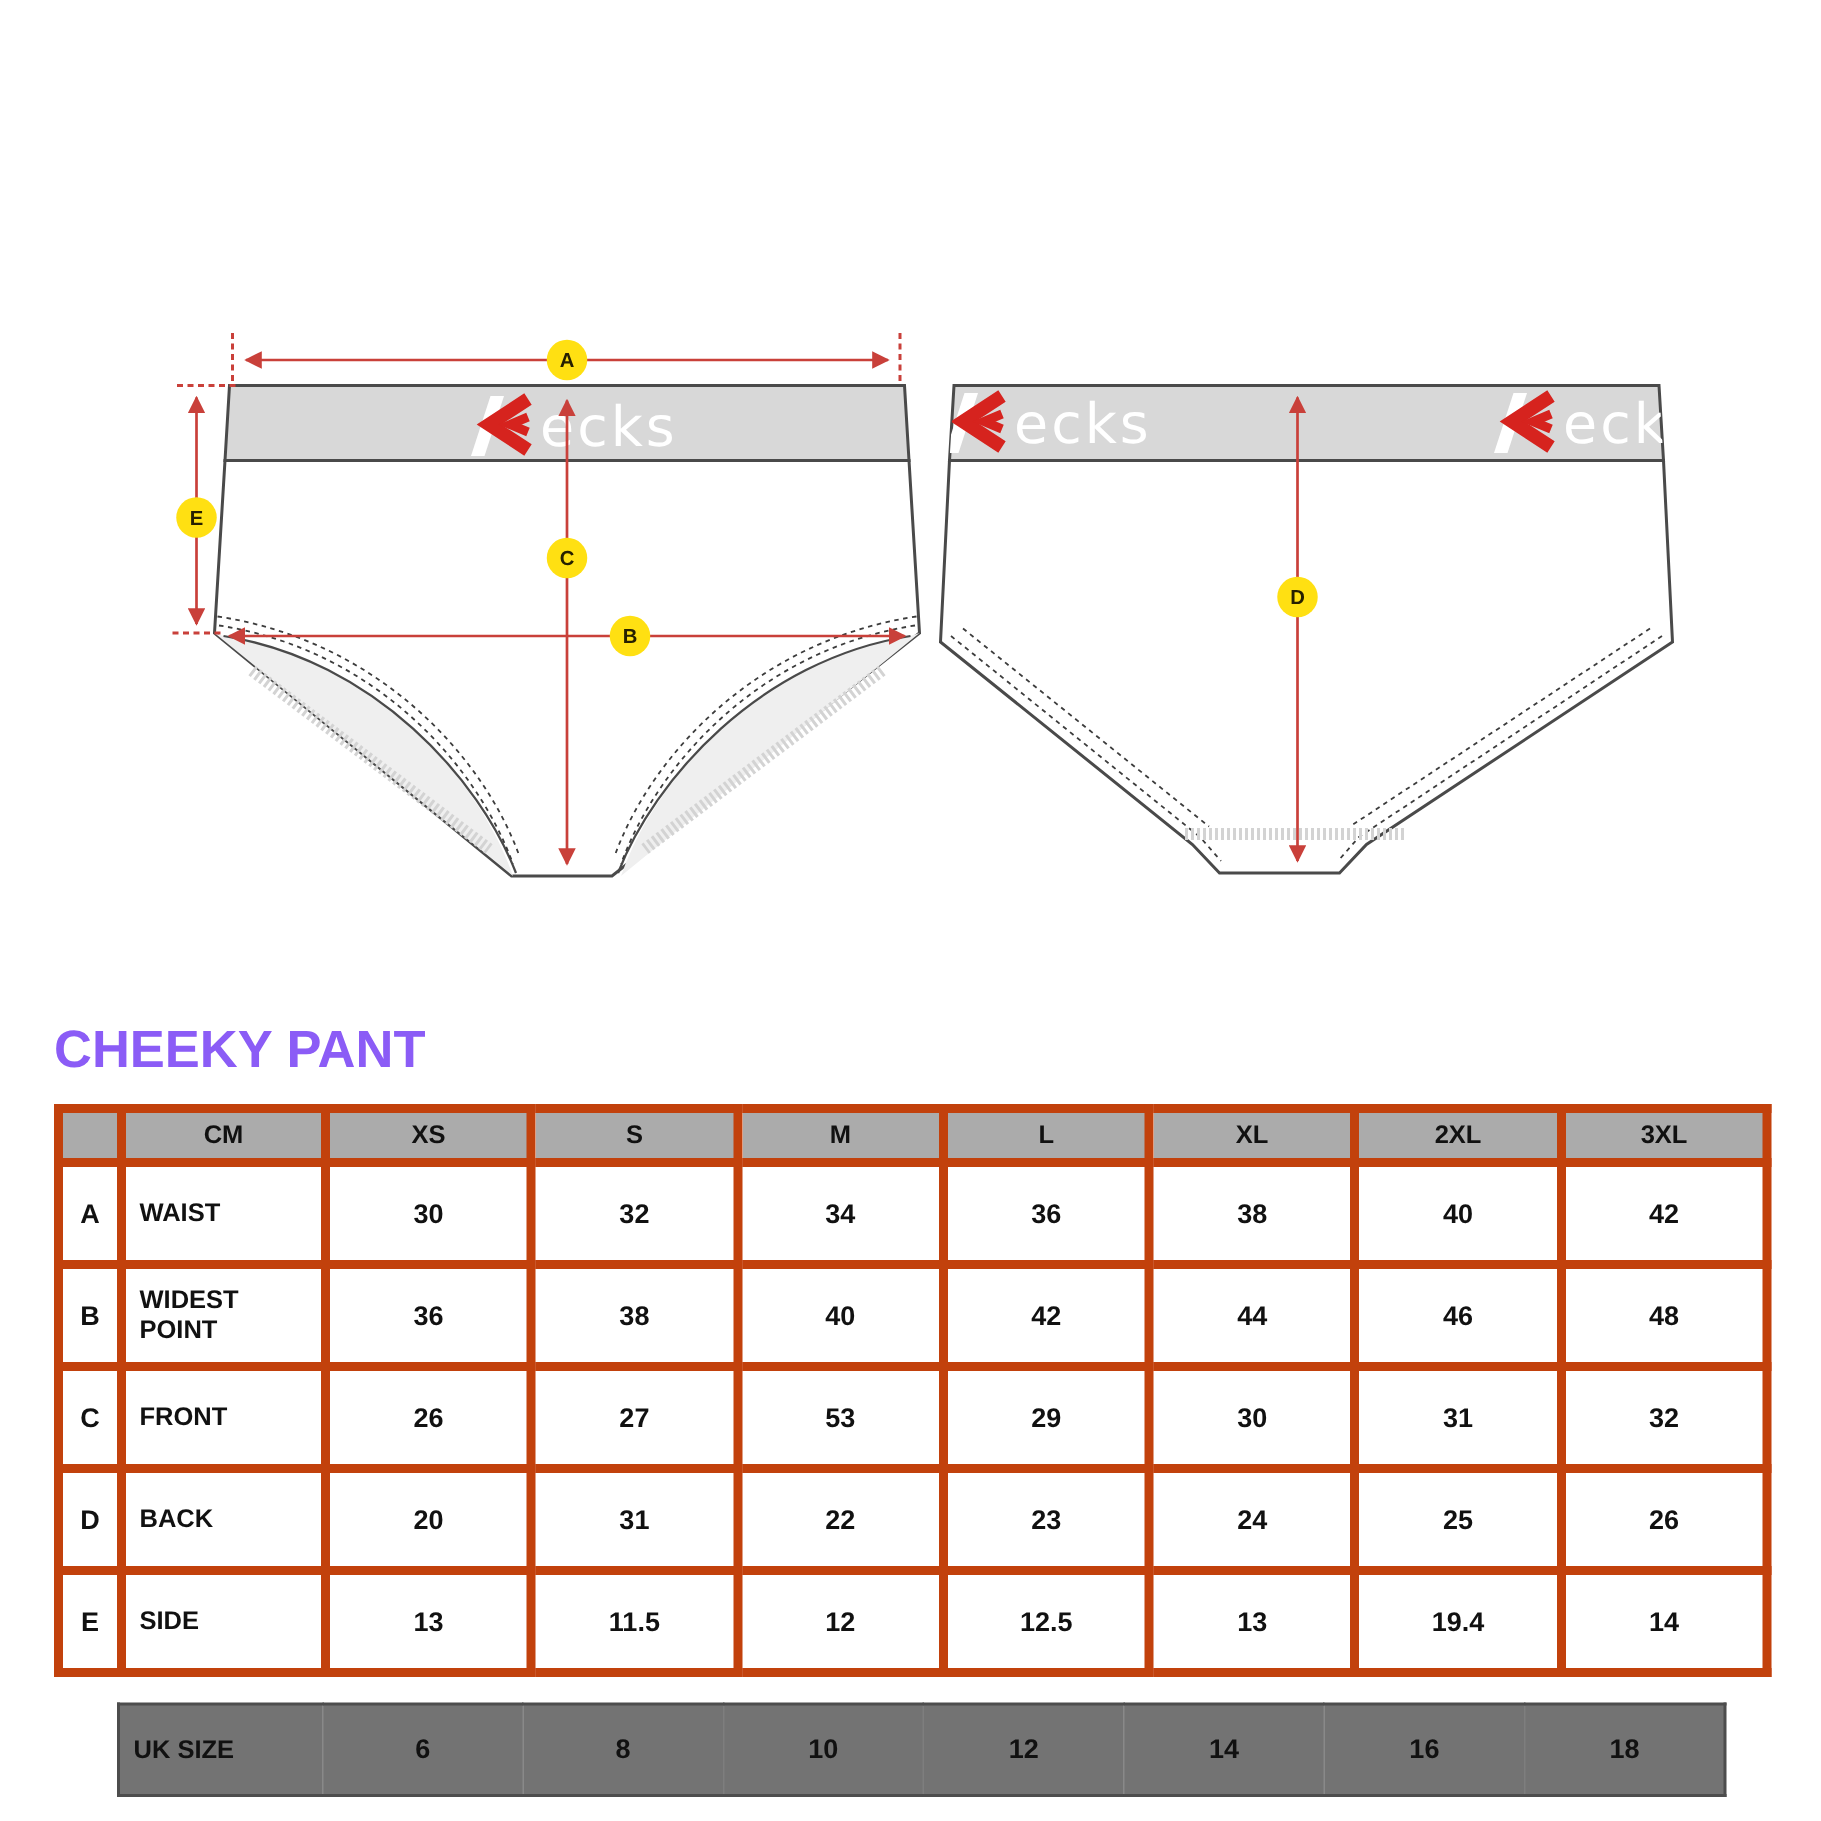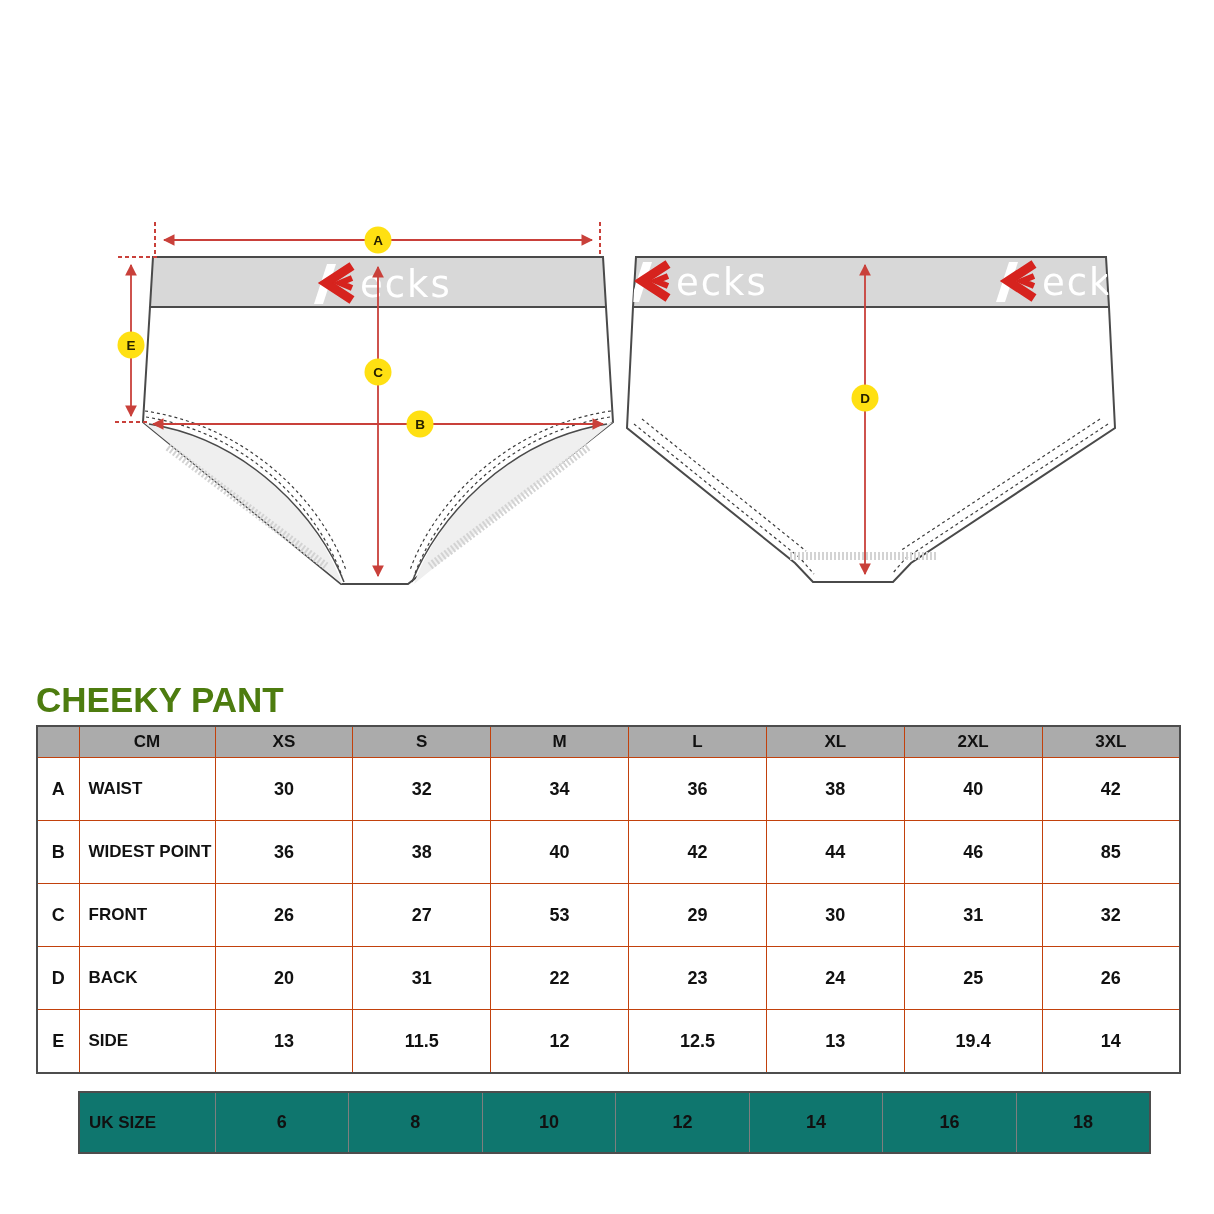--- a/index.html
+++ b/index.html
@@ -25,36 +25,36 @@
   }
   .logo-white{fill:#ffffff;}
   .logo-red-stroke{fill:none;stroke:var(--logo-red);}
   .logo-text{
     fill:#ffffff;font-family:"DejaVu Sans",sans-serif;
     font-size:37px;letter-spacing:2px;
   }
   
   .content{position:absolute;left:36px;top:680px;width:1150px;}
   .page-title{
-    margin:0 0 5px 0;font-size:35px;font-weight:900;color:#4d7c0f;
+    margin:0 0 16px 0;font-size:35px;font-weight:900;color:#8b5cf6;
     letter-spacing:0;
   }
   table{border-collapse:collapse;table-layout:fixed;}
   .main{width:1145px;border:2px solid #4d4d4d;}
   .main th,.main td{
-    border:1px solid #c2410c;font-weight:bold;color:#111;
+    border:6px solid #c2410c;font-weight:bold;color:#111;
     text-align:center;overflow:hidden;
   }
   .main thead th{background:var(--headgray);height:30px;font-size:17px;padding:0;}
   .main tbody td{height:60px;font-size:18px;background:#fff;}
   .main tbody td.c-label{text-align:left;padding-left:9px;font-size:17px;}
   .uk{width:1073px;margin:17px 0 0 42px;border:2px solid #4d4d4d;}
   .uk td{
     border:1px solid #7e7e7e;font-weight:bold;color:#111;font-size:18px;
-    height:57px;text-align:center;background:#0f766e;
+    height:57px;text-align:center;background:#737373;
   }
   .uk td.c-label{text-align:left;padding-left:9px;font-size:17px;}
 </style>
 </head>
 <body>
 
 <svg class="diagrams" viewBox="0 0 1214 660">
   <defs>
     <marker id="arr" viewBox="0 0 10 10" refX="9" refY="5" markerWidth="6.5" markerHeight="6.5" orient="auto-start-reverse">
       <path d="M0,0 L10,5 L0,10 Z"></path>
@@ -176,21 +176,21 @@
         </tr>
         <tr>
           <td class="c-key">B</td>
           <td class="c-label">WIDEST POINT</td>
           <td class="c-val">36</td>
           <td class="c-val">38</td>
           <td class="c-val">40</td>
           <td class="c-val">42</td>
           <td class="c-val">44</td>
           <td class="c-val">46</td>
-          <td class="c-val">85</td>
+          <td class="c-val">48</td>
         </tr>
         <tr>
           <td class="c-key">C</td>
           <td class="c-label">FRONT</td>
           <td class="c-val">26</td>
           <td class="c-val">27</td>
           <td class="c-val">53</td>
           <td class="c-val">29</td>
           <td class="c-val">30</td>
           <td class="c-val">31</td>

